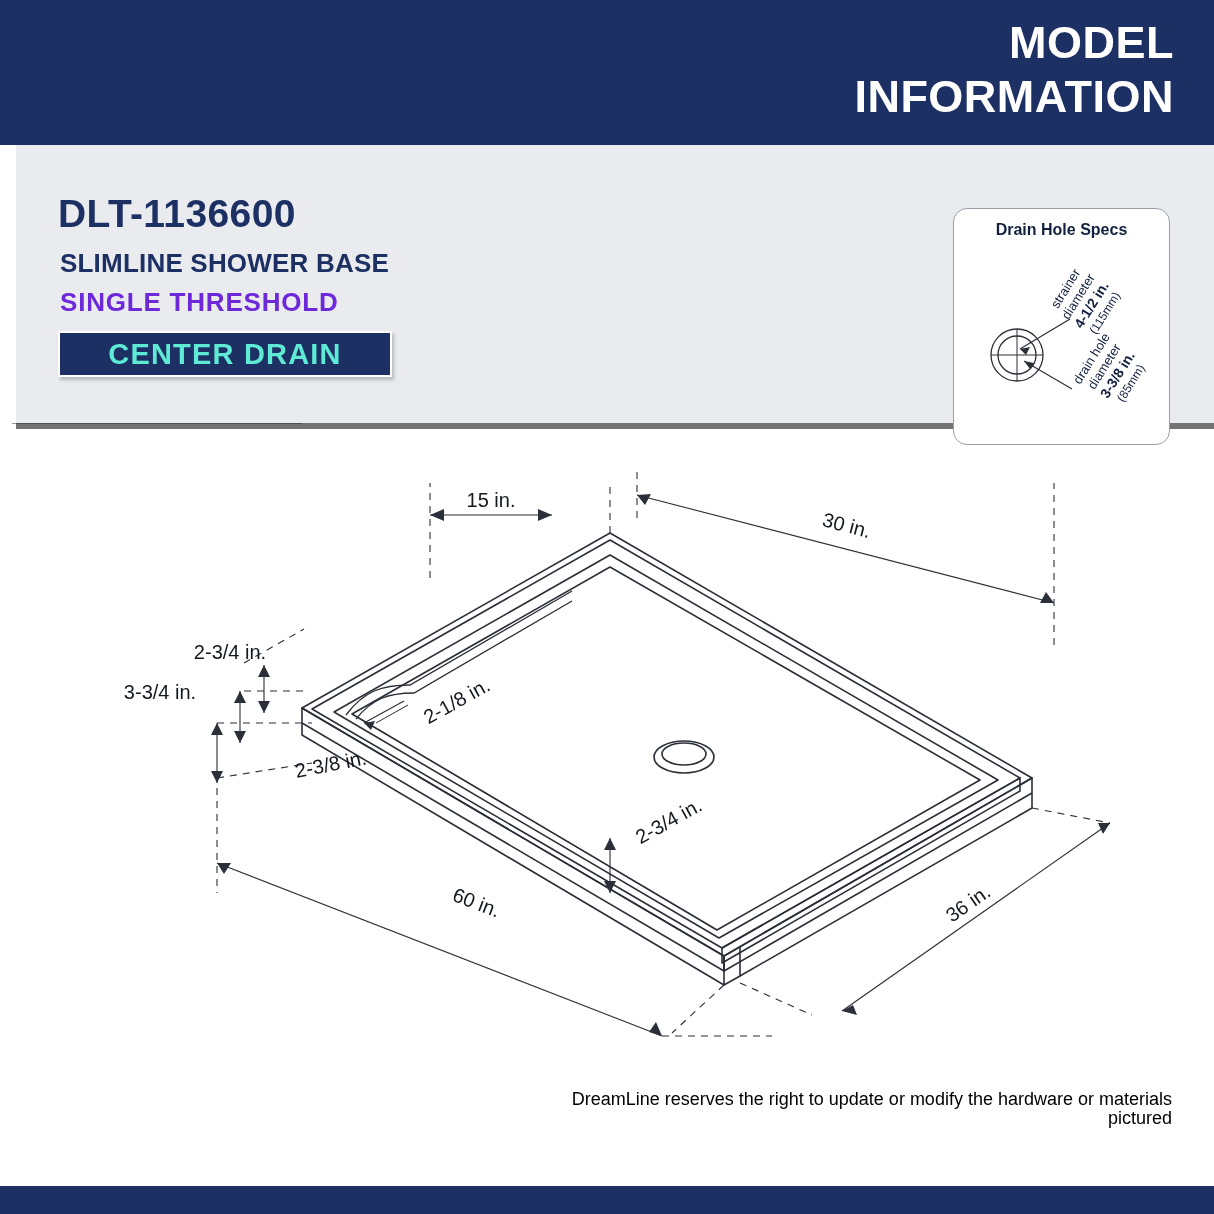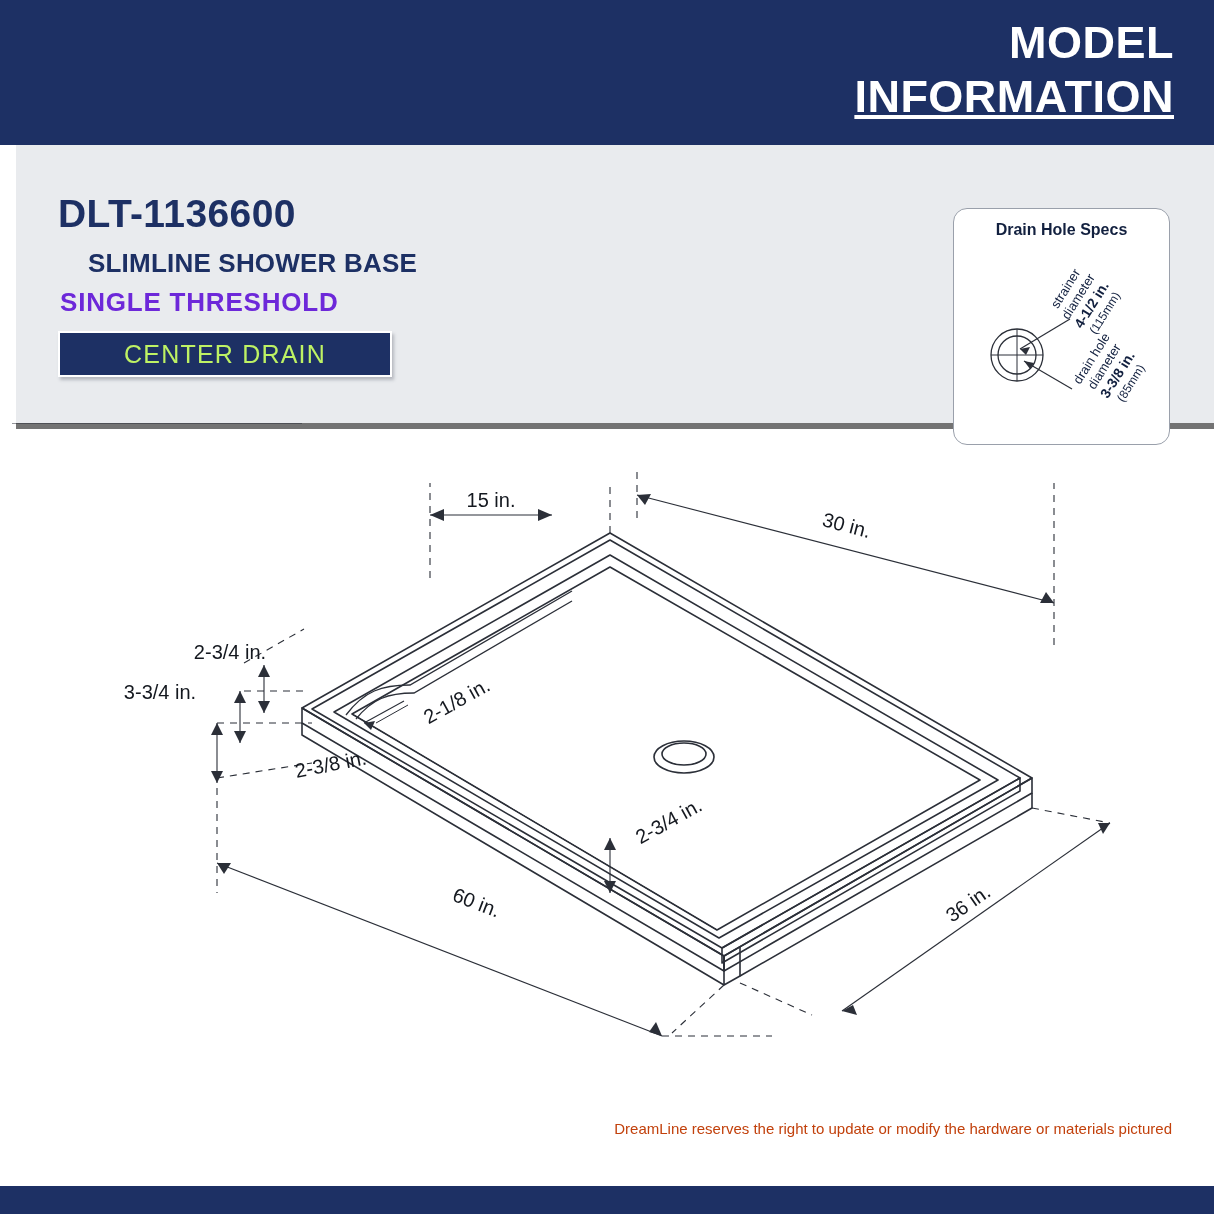--- a/index.html
+++ b/index.html
@@ -36,21 +36,21 @@
     top: 16px;
     width: 700px;
     text-align: right;
     color: #ffffff;
     font-size: 45px;
     line-height: 54px;
     font-weight: bold;
     letter-spacing: 0.5px;
   }
   .header-title .l1 { display: block; }
-  .header-title .l2 { display: block; text-decoration: underline; }
+  .header-title .l2 { display: block; }
 
   
   .info-band {
     position: absolute;
     left: 16px; top: 145px;
     width: 1214px;
     height: 278px;
     background: #e9ebee;
     border-bottom: 6px solid #737373;
   }
@@ -62,41 +62,40 @@
     font-weight: bold;
     letter-spacing: 0.4px;
   }
   .model-sub1 {
     position: absolute;
     left: 44px; top: 103px;
     color: #1d3064;
     font-size: 26px;
     font-weight: bold;
     letter-spacing: 0.2px;
-    margin-left: 28px;
   }
   .model-sub2 {
     position: absolute;
     left: 44px; top: 142px;
     color: #6d28d9;
     font-size: 26px;
     font-weight: bold;
     letter-spacing: 0.8px;
   }
   .drain-chip {
     position: absolute;
     left: 42px; top: 186px;
     width: 330px;
     height: 42px;
     background: #1d3064;
     border: 2px solid #ffffff;
     box-shadow: 2px 3px 3px rgba(120,125,135,0.45);
-    color: #bef264;
-    font-size: 25px;
-    font-weight: normal;
+    color: #5eead4;
+    font-size: 29px;
+    font-weight: bold;
     letter-spacing: 1.2px;
     display: flex;
     align-items: center;
     justify-content: center;
   }
 
   
   .specs-box {
     position: absolute;
     left: 953px; top: 168px;
@@ -127,25 +126,25 @@
     left: 0; top: 423px;
     width: 1214px;
     height: 700px;
     padding-left: 12px;
   }
 
   
   .disclaimer {
     position: absolute;
     left: 560px;
-    top: 1119px;
+    top: 1090px;
     width: 612px;
     text-align: right;
-    color: #c2410c;
-    font-size: 15px;
+    color: #000000;
+    font-size: 18px;
     line-height: 19px;
   }
   .footer-band {
     position: absolute;
     left: 0; top: 1186px;
     width: 1214px;
     height: 28px;
     background: #1d3064;
   }
   .side-rule {

